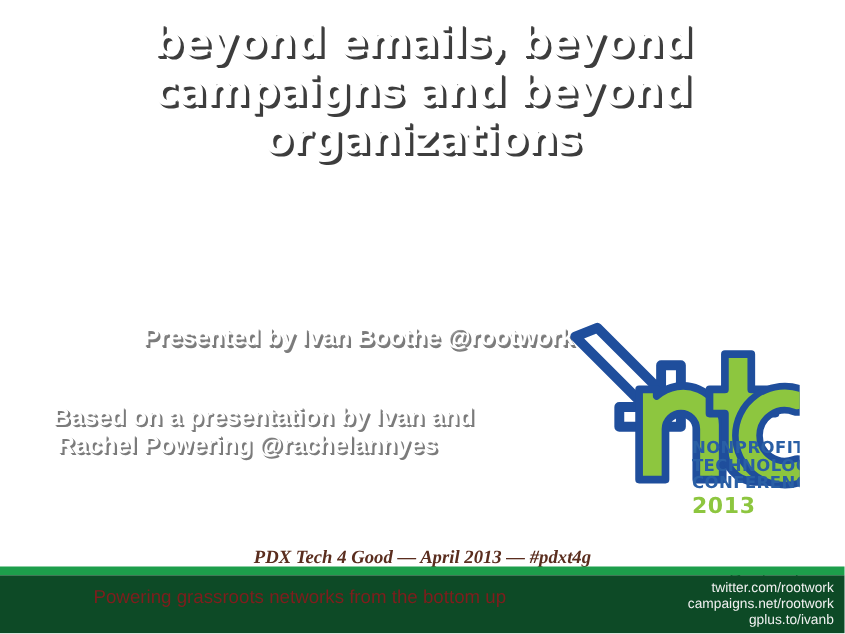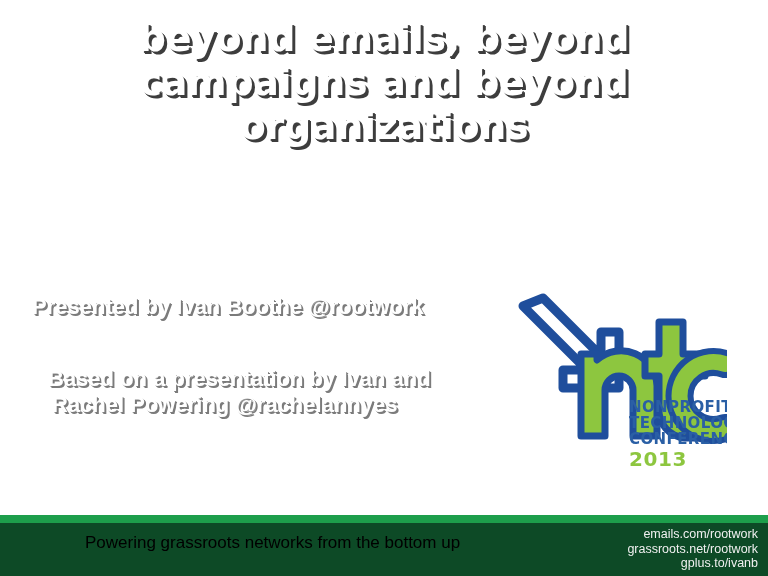--- a/index.html
+++ b/index.html
@@ -61,21 +61,21 @@
     font-family: "Liberation Sans", sans-serif;
     font-weight: bold;
     font-size: 22px;
     line-height: 26px;
     color: #ffffff;
     text-shadow: 2px 2px 0 #7b7b7b, 1px 1px 0 #9a9a9a;
     text-align: left;
     margin: 0;
     white-space: nowrap;
   }
-  .credit-line.l1 { text-align: left; margin-left: 10px; }
+  .credit-line.l1 { text-align: right; margin-left: 10px; }
   .credit-line.spacer { height: 46px; }
   .credit-line.l2 { margin-left: 26px; }
   .credit-line.l3 { margin-left: 30px; }
 
   
   .ntc-logo {
     position: absolute;
     left: 509px;
     top: 292px;
     width: 218px;
@@ -138,21 +138,21 @@
     width: 768px;
     height: 53px;
     background: #0d4a26;
   }
   .footer-tagline {
     position: absolute;
     left: 85px;
     top: 533px;
     font-family: "Liberation Sans", sans-serif;
     font-size: 17px;
-    color: #000000;
+    color: #7f1d1d;
     white-space: nowrap;
   }
   .footer-links {
     position: absolute;
     right: 10px;
     top: 527px;
     text-align: right;
     font-family: "Liberation Sans", sans-serif;
     font-size: 12.5px;
     line-height: 14.5px;
@@ -200,26 +200,27 @@
       </g>
 
       <text x="120" y="120" font-family="DejaVu Sans, sans-serif" font-size="15" font-weight="bold" fill="#2a5fa5" letter-spacing="0.4">NONPROFIT</text>
       <text x="120" y="136" font-family="DejaVu Sans, sans-serif" font-size="15" font-weight="bold" fill="#2a5fa5" letter-spacing="0.4">TECHNOLOGY</text>
       <text x="120" y="152" font-family="DejaVu Sans, sans-serif" font-size="15" font-weight="bold" fill="#2a5fa5" letter-spacing="0.4">CONFERENCE</text>
       <text x="120" y="174" font-family="DejaVu Sans, sans-serif" font-size="20" font-weight="bold" fill="#8dc63f" letter-spacing="0.6">2013</text>
     </svg>
   </div>
 
 
+  <div class="event-line">PDX Tech 4 Good — April 2013 — #pdxt4g</div>
 
   <a class="rootwork-link" href="#">Rootwork.org</a>
 
   <div class="green-stripe"></div>
 
   <div class="footer-bar"></div>
   <div class="footer-tagline">Powering grassroots networks from the bottom up</div>
   <div class="footer-links">
-    <div>emails.com/rootwork</div>
-    <div>grassroots.net/rootwork</div>
+    <div>twitter.com/rootwork</div>
+    <div>campaigns.net/rootwork</div>
     <div>gplus.to/ivanb</div>
   </div>
 
 </div>
 
 </body></html>

